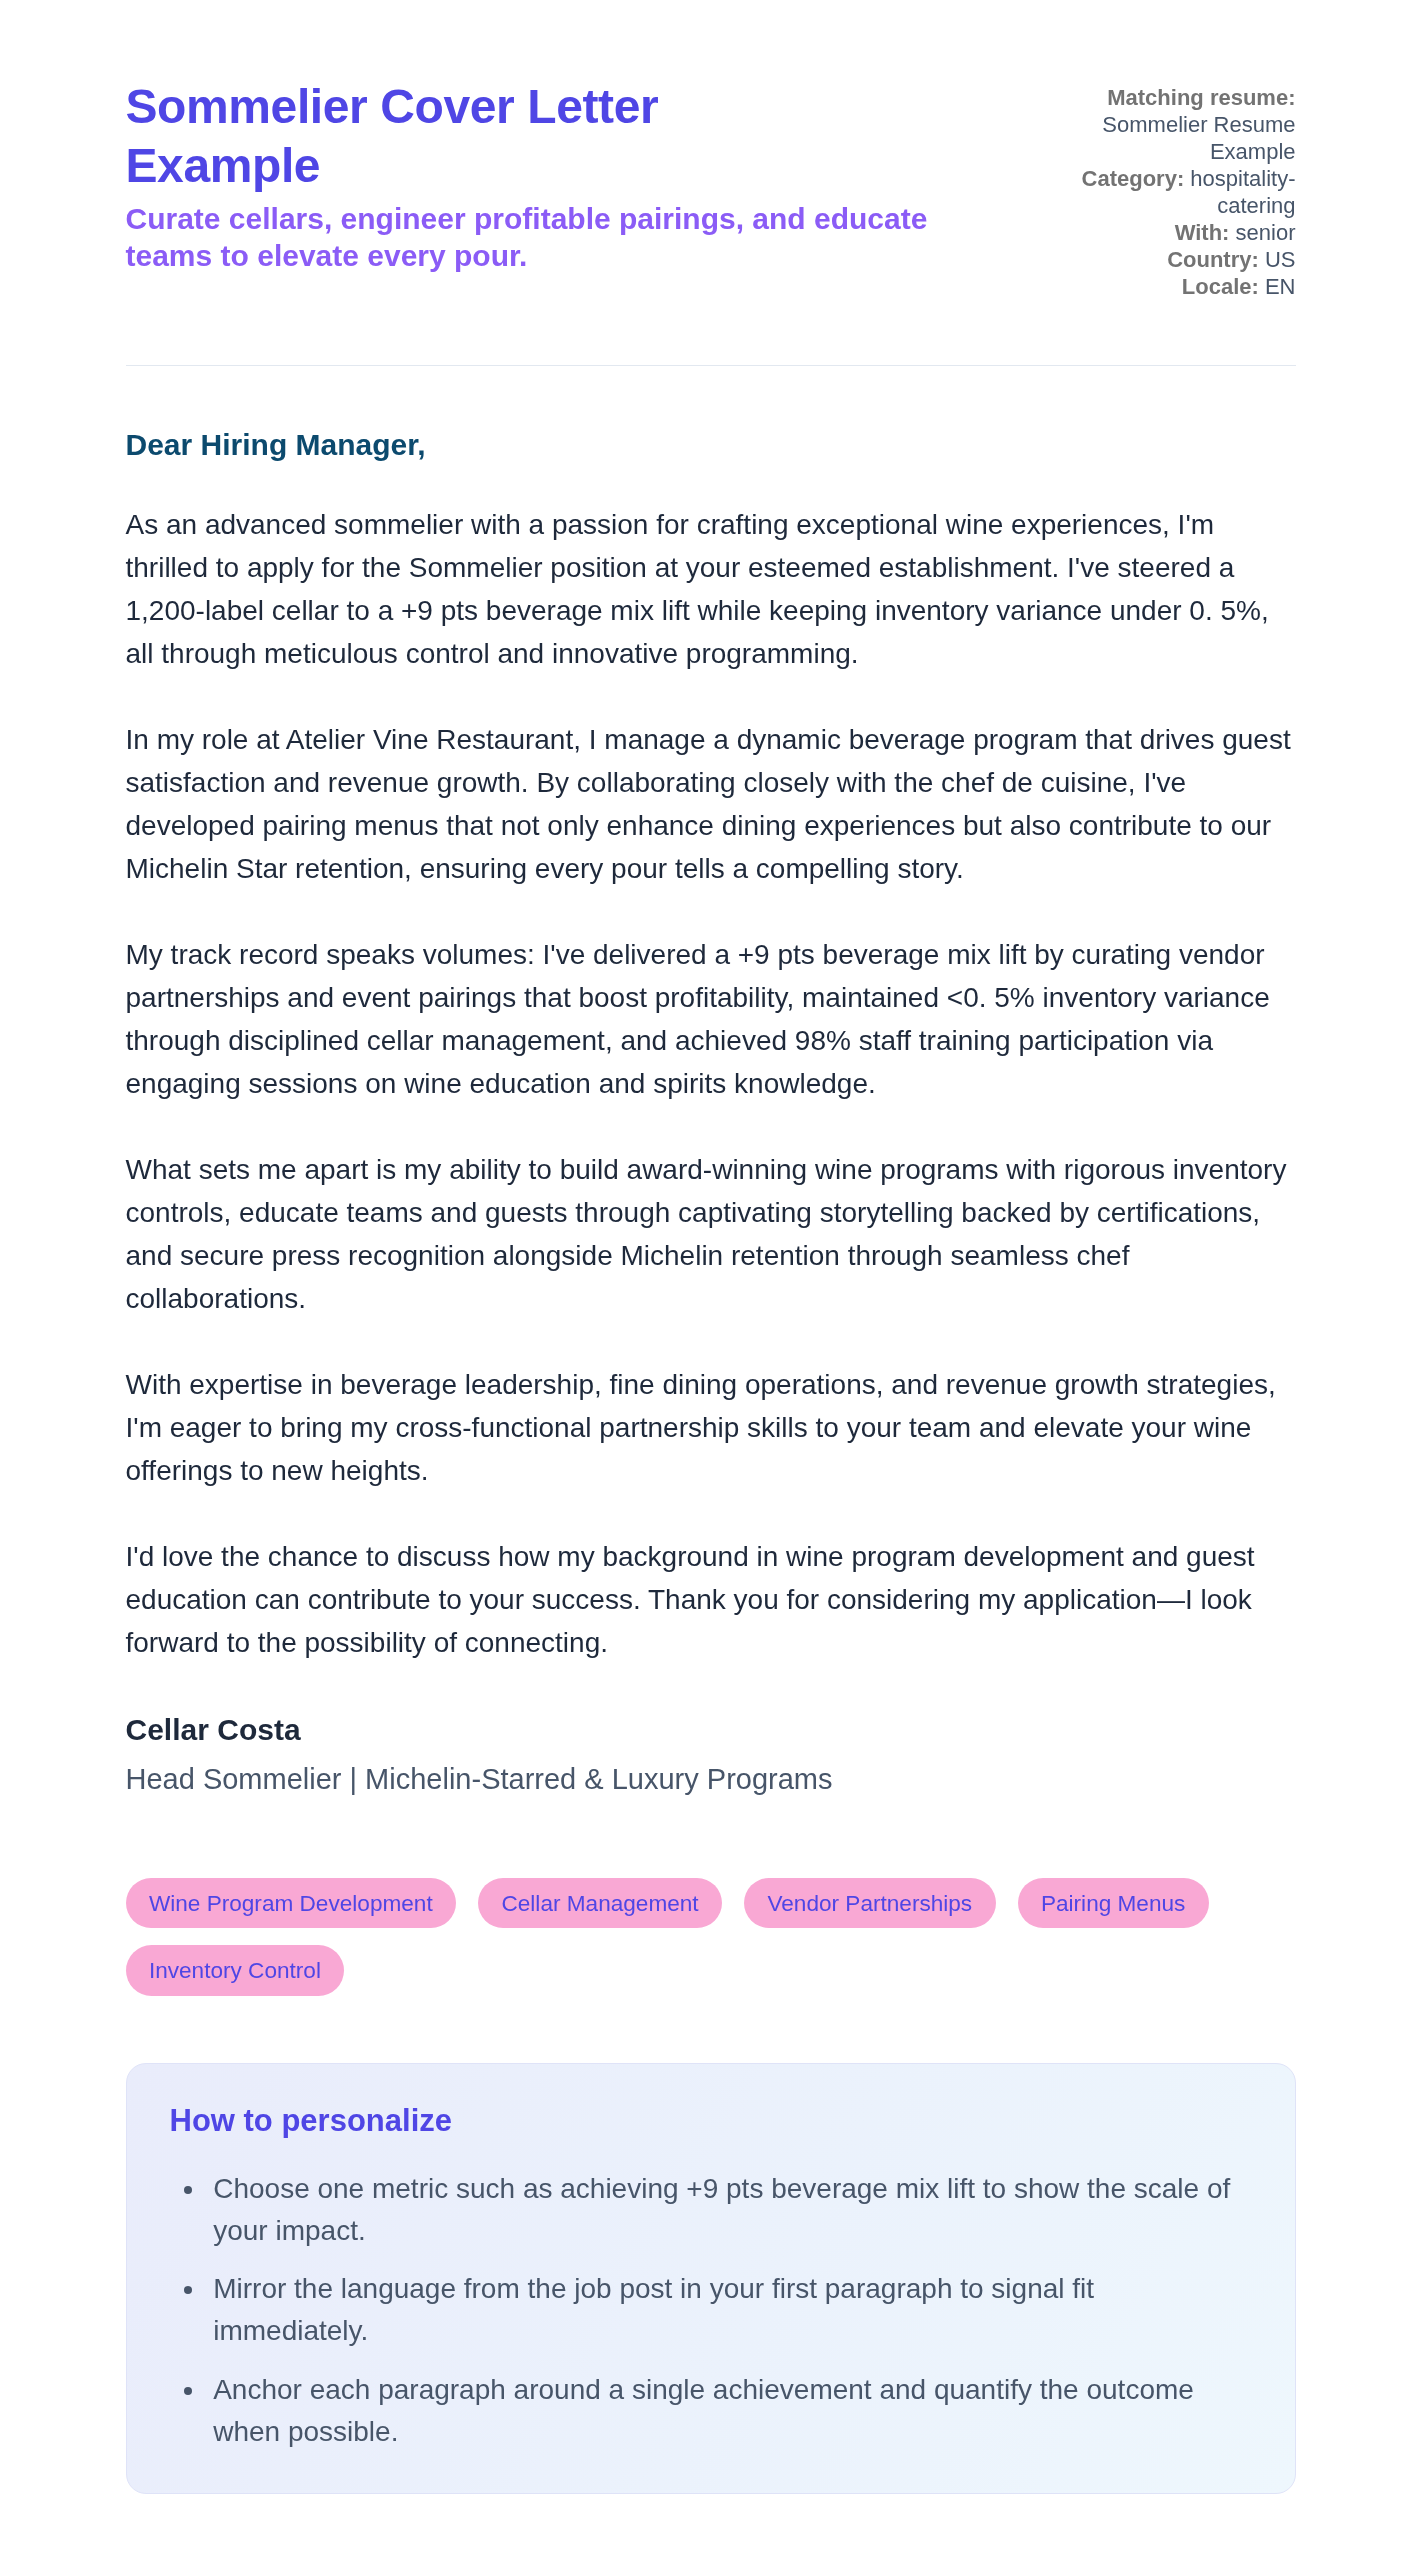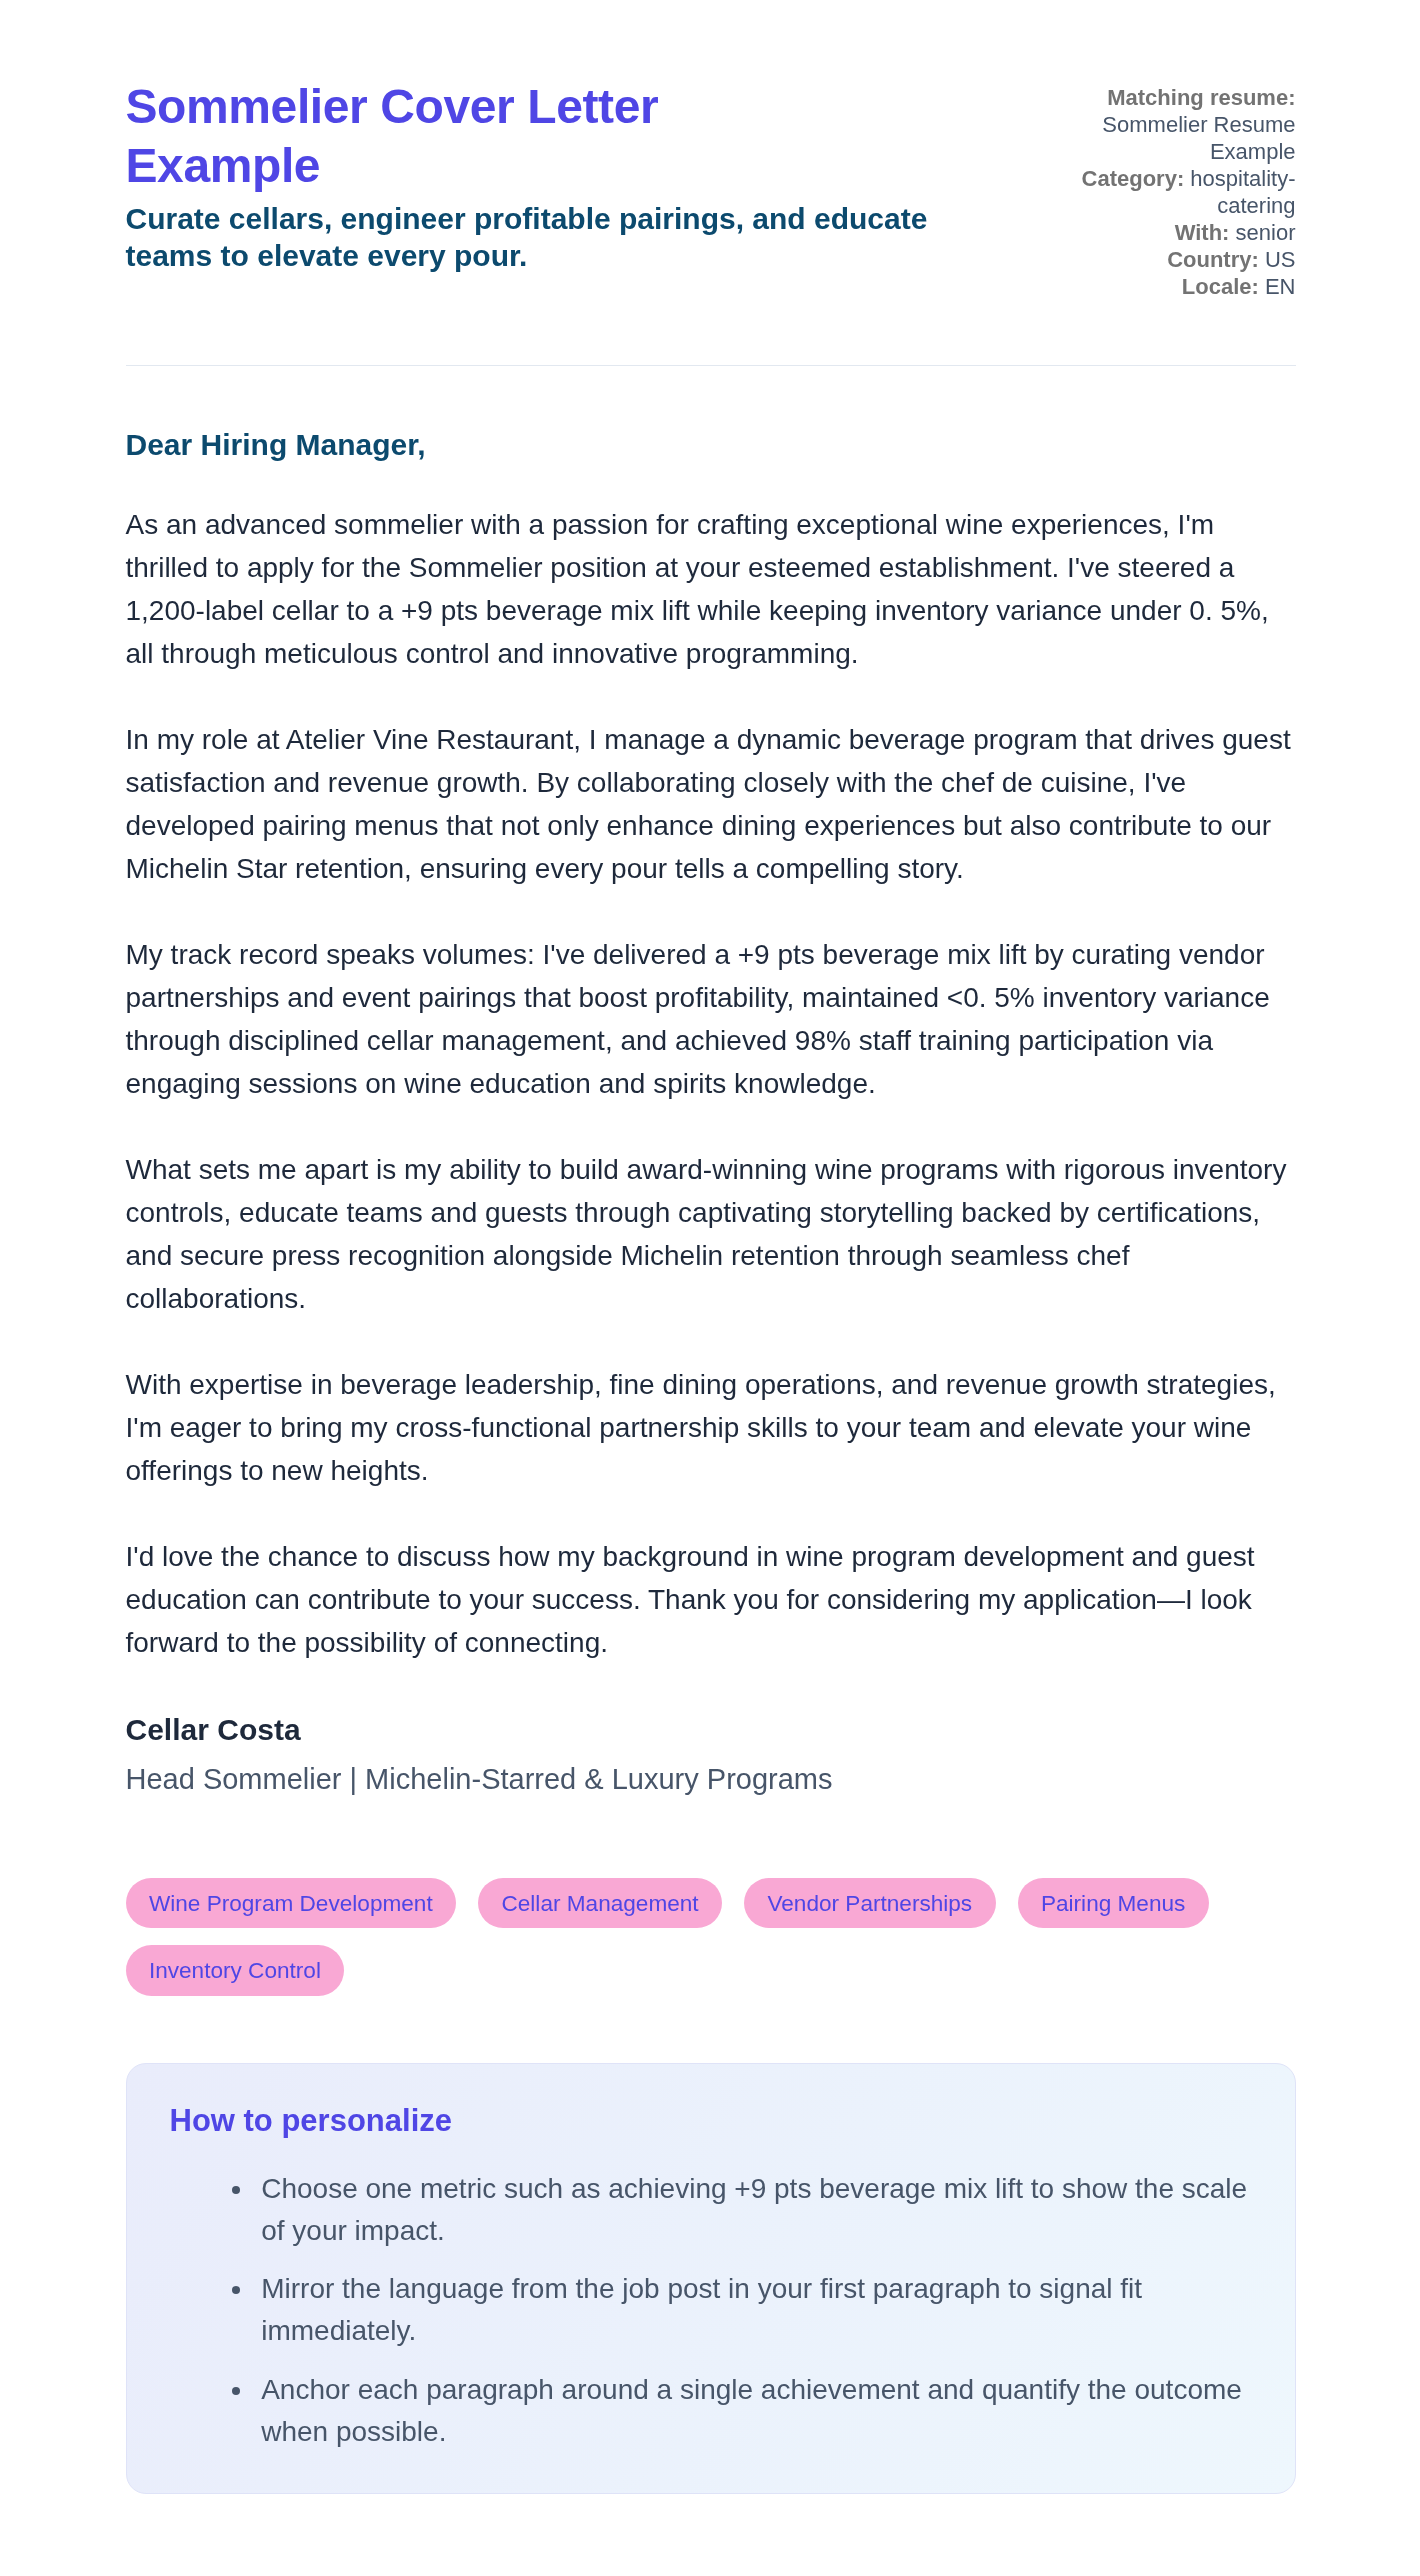--- a/index.html
+++ b/index.html
@@ -36,21 +36,21 @@
     font-weight: 700;
     color: #4f46e5;
     letter-spacing: -0.4px;
   }
   .page-subtitle {
     margin: 0;
     max-width: 802px;
     font-size: 30px;
     line-height: 37px;
     font-weight: 700;
-    color: #0c4a6e;
+    color: #8b5cf6;
   }
   .meta {
     flex: 0 0 234px;
     width: 234px;
     text-align: right;
     font-size: 22px;
     line-height: 27px;
     color: #475569;
     padding-top: 6.7px;
   }
@@ -137,21 +137,20 @@
   .tips-list {
     margin: 0;
     padding: 0 0 0 37px;
   }
   .tips-list li {
     font-size: 28px;
     line-height: 42px;
     color: #475569;
     margin-bottom: 16.7px;
     padding-left: 6.7px;
-    margin-left: 48px;
   }
   .tips-list li::marker { color: #475569; }
   .tips-list li:last-child { margin-bottom: 0; }
 </style>
 </head>
 <body>
 
 <main class="page">
 
   <header class="header">

